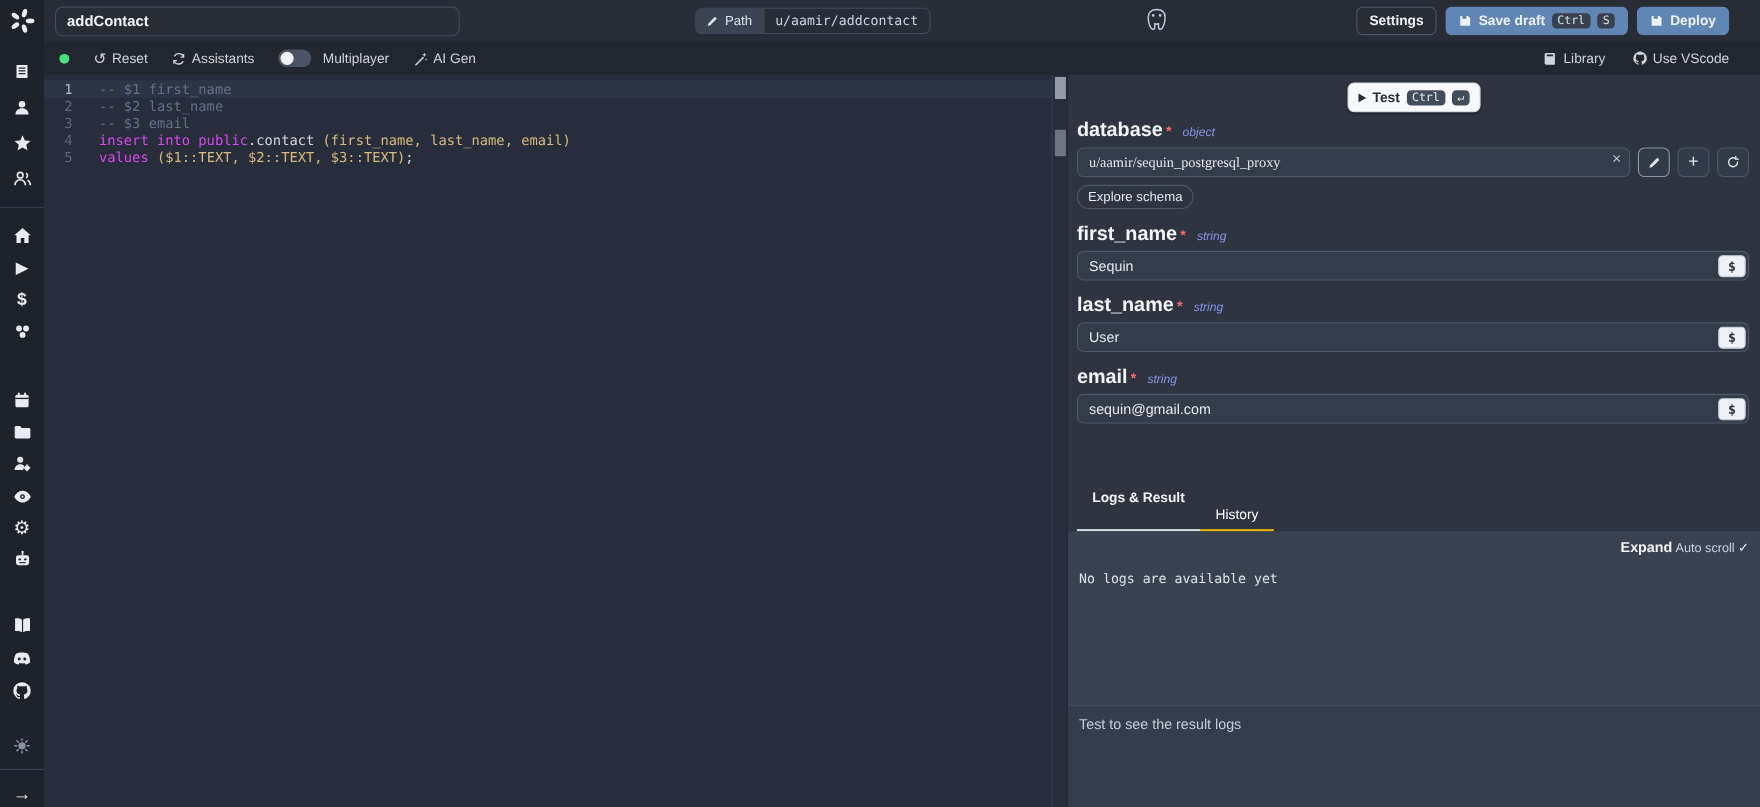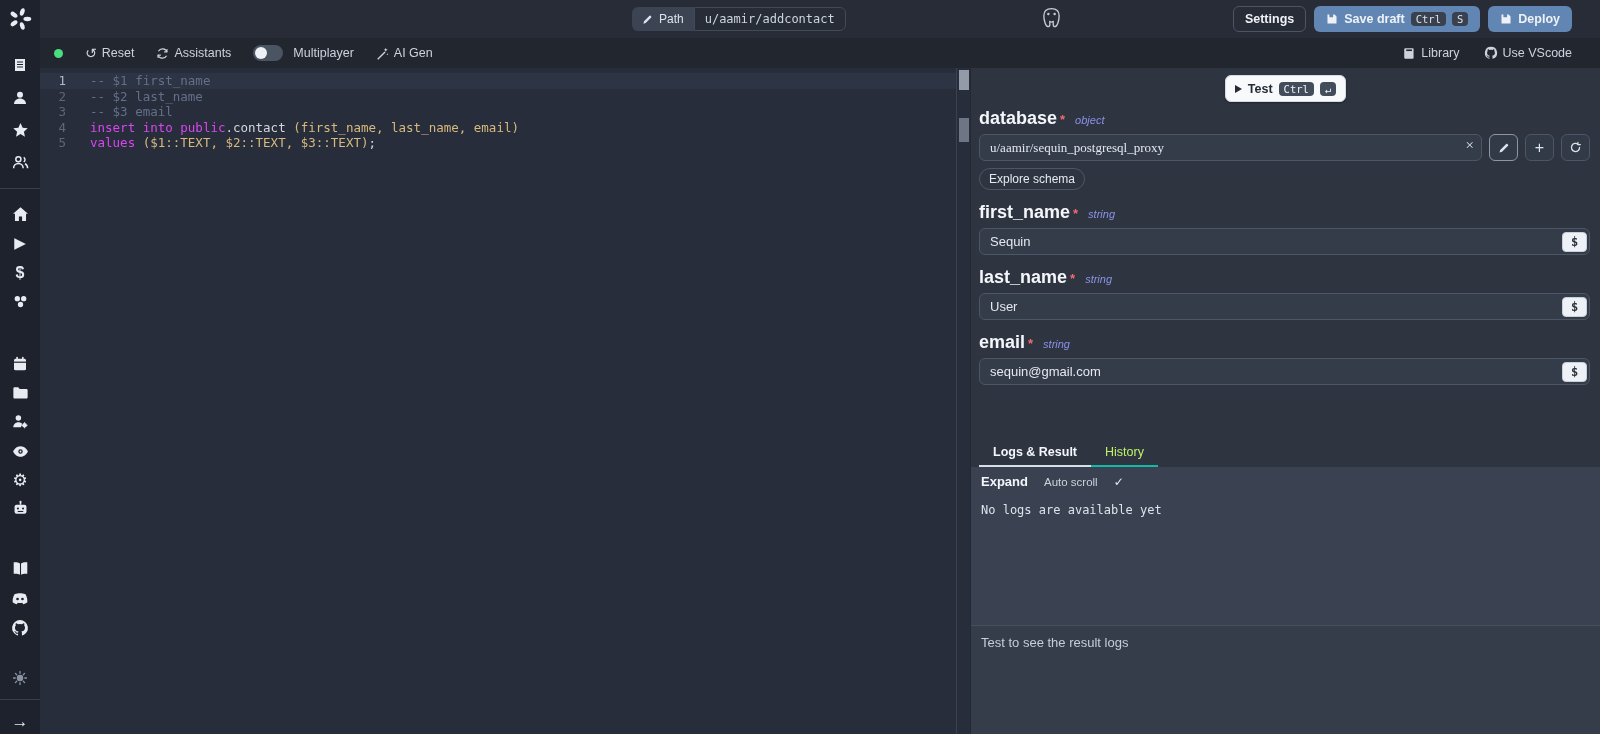--- a/index.html
+++ b/index.html
@@ -95,24 +95,24 @@
   .str-input-wrap { position:relative; display:flex; flex:1; }
   .dollar-btn { position:absolute; right:3px; top:3.5px; width:25px; height:20px; background:#eef1f5;
     border:1px solid #c9cfd8; border-radius:4px; color:#2b313c; font-family:"DejaVu Sans Mono",monospace;
     font-size:12px; font-weight:bold; display:flex; align-items:center; justify-content:center; cursor:pointer; }
   .explore-btn { display:inline-block; margin-top:7px; border:1px solid #4d5666; border-radius:11px;
     padding:3px 9px; font-size:12px; color:#e4e9f0; cursor:pointer; }
 
   .tabs { display:flex; margin-top:56px; padding:0 0 0 8px; flex-shrink:0; }
   .tab { padding:4px 14px 6px 14px; font-size:12.5px; cursor:pointer; }
   .tab.active { color:#f3f6fa; font-weight:bold; border-bottom:2px solid #d7dee8; }
-  .tab.inactive { color:#bef264; border-bottom:2px solid #14b8a6; }
+  .tab.inactive { color:#ffffff; border-bottom:2px solid #eab308;margin-top:16px; }
 
   .logs { background:#3a4150; height:158px; flex-shrink:0; }
-  .logs-controls { display:flex; justify-content:flex-start; align-items:baseline; gap:16px; padding:7px 10px 0 10px; }
+  .logs-controls { display:flex; justify-content:flex-end; align-items:baseline; gap:3px; padding:7px 10px 0 10px; }
   .expand { color:#f3f6fa; font-weight:bold; font-size:13px; cursor:pointer; }
   .autoscroll { color:#ccd3dd; font-size:11.5px; cursor:pointer; }
   .check { color:#e8ecf2; font-size:12px; }
   .logs-empty { font-family:"DejaVu Sans Mono",monospace; font-size:12px; color:#dde3ea; padding:14px 0 0 10px; }
 
   .result { flex:1; background:#353c4a; border-top:1px solid #454e5e; }
   .result-text { color:#c6cedb; font-size:13px; padding:9px 0 0 10px; }
 </style>
 </head>
 <body>
@@ -253,20 +253,21 @@
     <div class="side-divider" style="margin-top:9px"></div>
 
     <div class="side-icon" style="margin-top:10px;font-size:17px;font-weight:bold">
         <span>→</span>
       </div>
   </aside>
 
   <div class="main">
 
     <header class="topbar">
+      <input class="name-input" value="addContact" style="">
 
       <div class="path-wrap">
         <div class="path-label">
           <svg width="11" height="11" viewBox="0 0 16 16" fill="#dde3eb">
               <path d="M2 14l.9-3.4 8-8c.4-.4 1.1-.4 1.5 0l1 1c.4.4.4 1.1 0 1.5l-8 8z"></path>
             </svg>
           <span>Path</span>
         </div>
         <div class="path-value">u/aamir/addcontact</div>
       </div>

